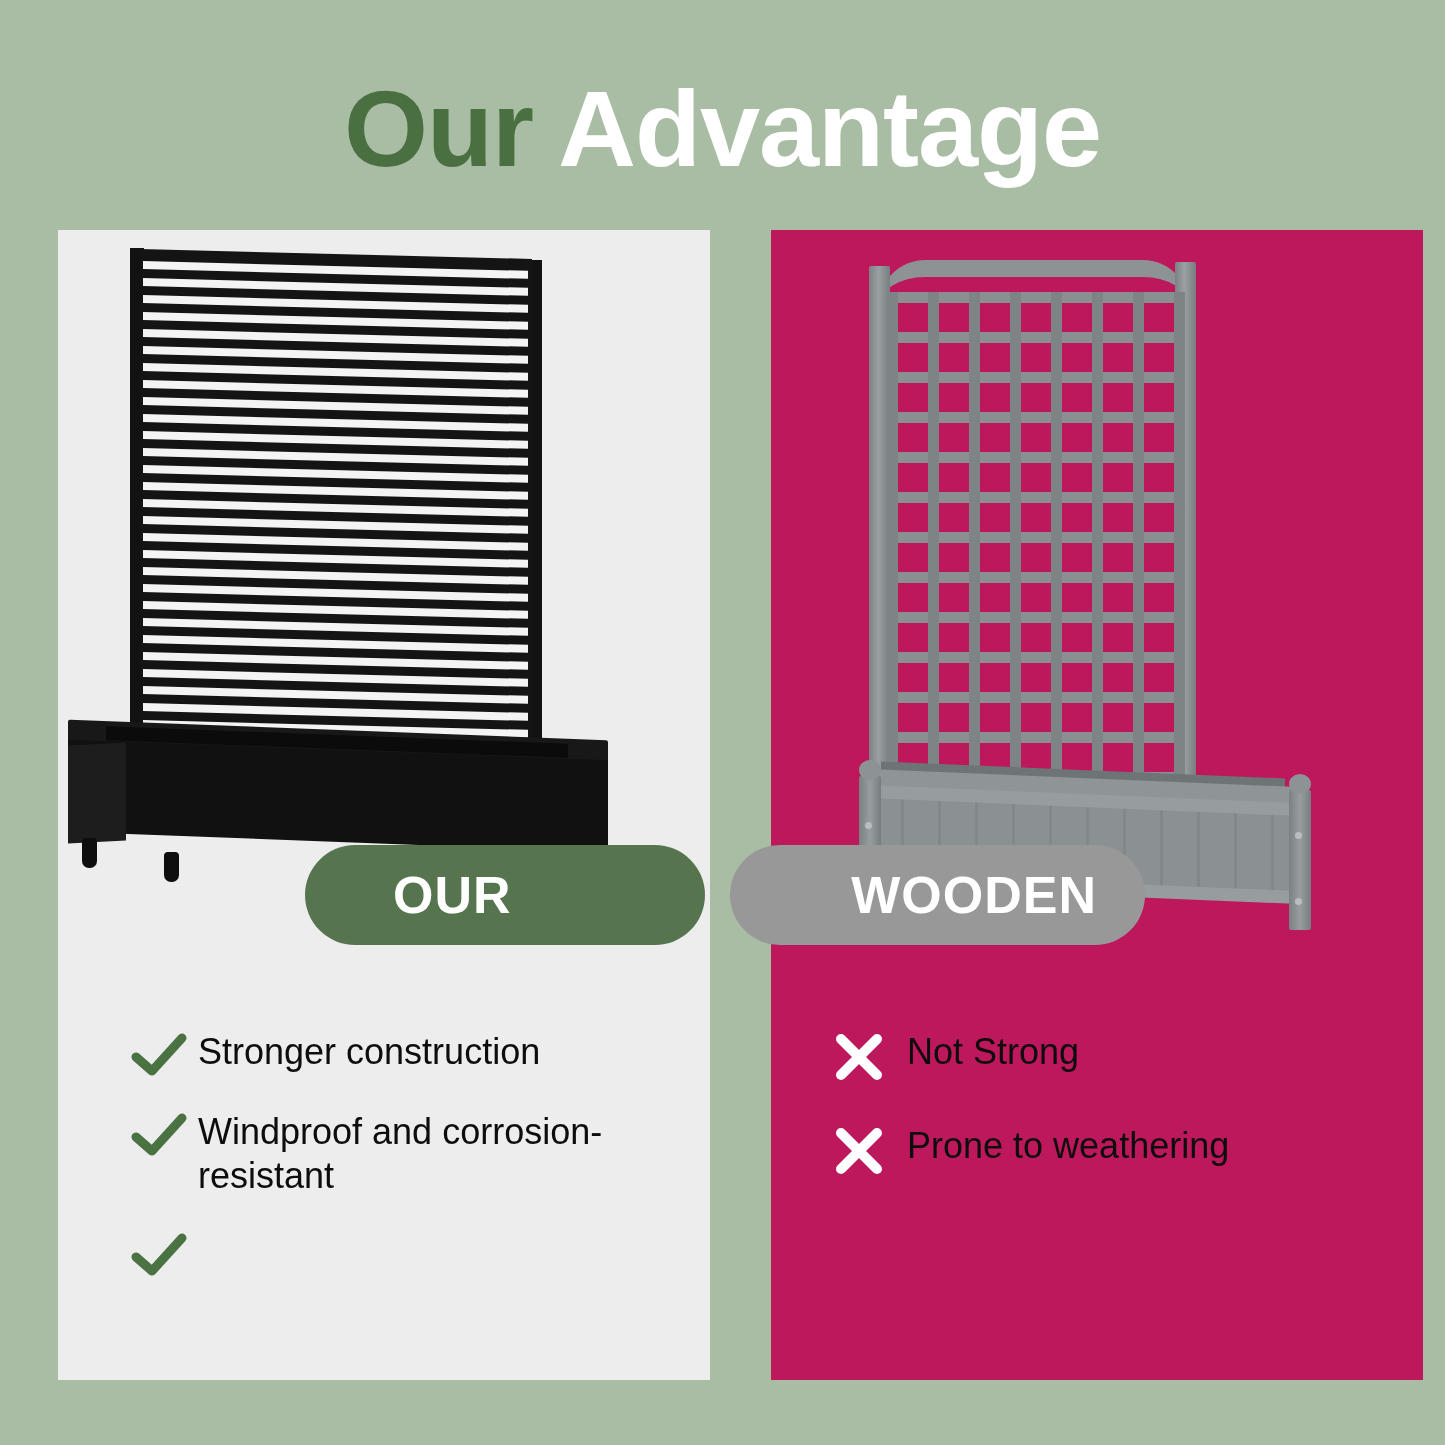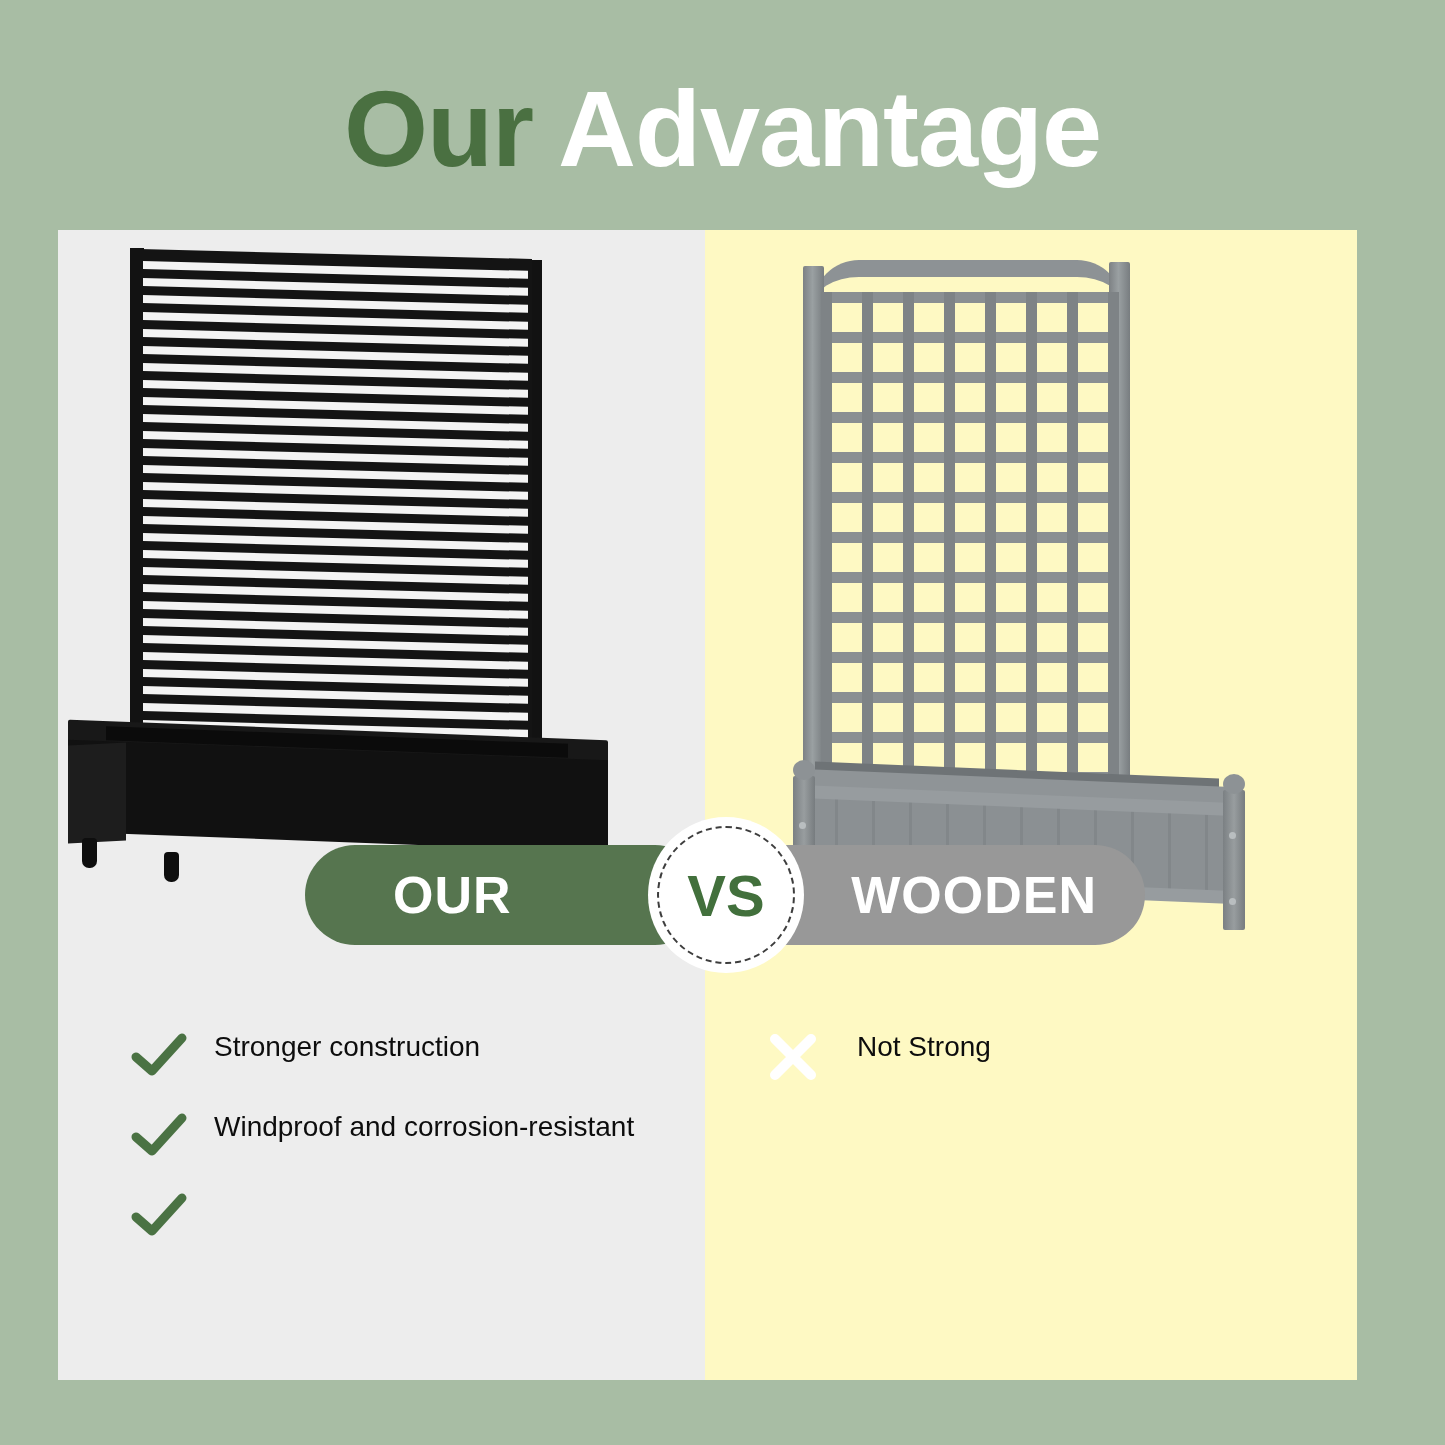--- a/index.html
+++ b/index.html
@@ -37,23 +37,23 @@
     top: 230px;
     height: 1150px;
     overflow: hidden;
   }
   .panel-left {
     left: 58px;
     width: 652px;
     background: #ededed;
   }
   .panel-right {
-    left: 705px;
+    left: 771px;
     width: 652px;
-    background: #fef9c3;
+    background: #be185d;
   }
 
   
   .stage {
     position: absolute;
     left: 0;
     top: 0;
     width: 652px;
     height: 790px;
   }
@@ -330,26 +330,25 @@
     margin-bottom: 32px;
   }
   .feat-icon {
     flex: 0 0 auto;
     width: 78px;
     display: flex;
     justify-content: center;
     padding-top: 2px;
   }
   .feat-text {
-    font-size: 28px;
+    font-size: 36px;
     line-height: 1.22;
     color: #0d0d0d;
     font-weight: 400;
     padding-right: 26px;
-    margin-left: 16px;
   }
   .features-left  { padding-left: 62px; box-sizing: border-box; }
   .features-right { padding-left: 40px; box-sizing: border-box; }
   .features-right .feat-row { margin-bottom: 42px; }
   .features-right .feat-icon { width: 96px; }
 </style>
 </head>
 <body>
 
 <div class="title">
@@ -481,27 +480,31 @@
 
   <div class="features features-right" id="features-right">
       <div class="feat-row">
         <div class="feat-icon">
           <svg width="50" height="50" viewBox="0 0 50 50">
             <path d="M7 7 L43 43 M43 7 L7 43" fill="none" stroke="#ffffff" stroke-width="10" stroke-linecap="round"></path>
           </svg>
         </div>
         <div class="feat-text">Not Strong</div>
       </div>
+      <div class="feat-row">
+        <div class="feat-icon">
+          <svg width="50" height="50" viewBox="0 0 50 50">
+            <path d="M7 7 L43 43 M43 7 L7 43" fill="none" stroke="#ffffff" stroke-width="10" stroke-linecap="round"></path>
+          </svg>
+        </div>
+        <div class="feat-text">Prone to weathering</div>
+      </div>
     </div>
 </div>
 
 <div class="vs-row">
   <div class="pill pill-our">
     <span>OUR</span>
   </div>
   <div class="pill pill-wooden">
     <span>WOODEN</span>
   </div>
-  <div class="vs-circle">
-    <div class="vs-dash"></div>
-    <span class="vs-text">VS</span>
-  </div>
 </div>
 
 </body></html>

